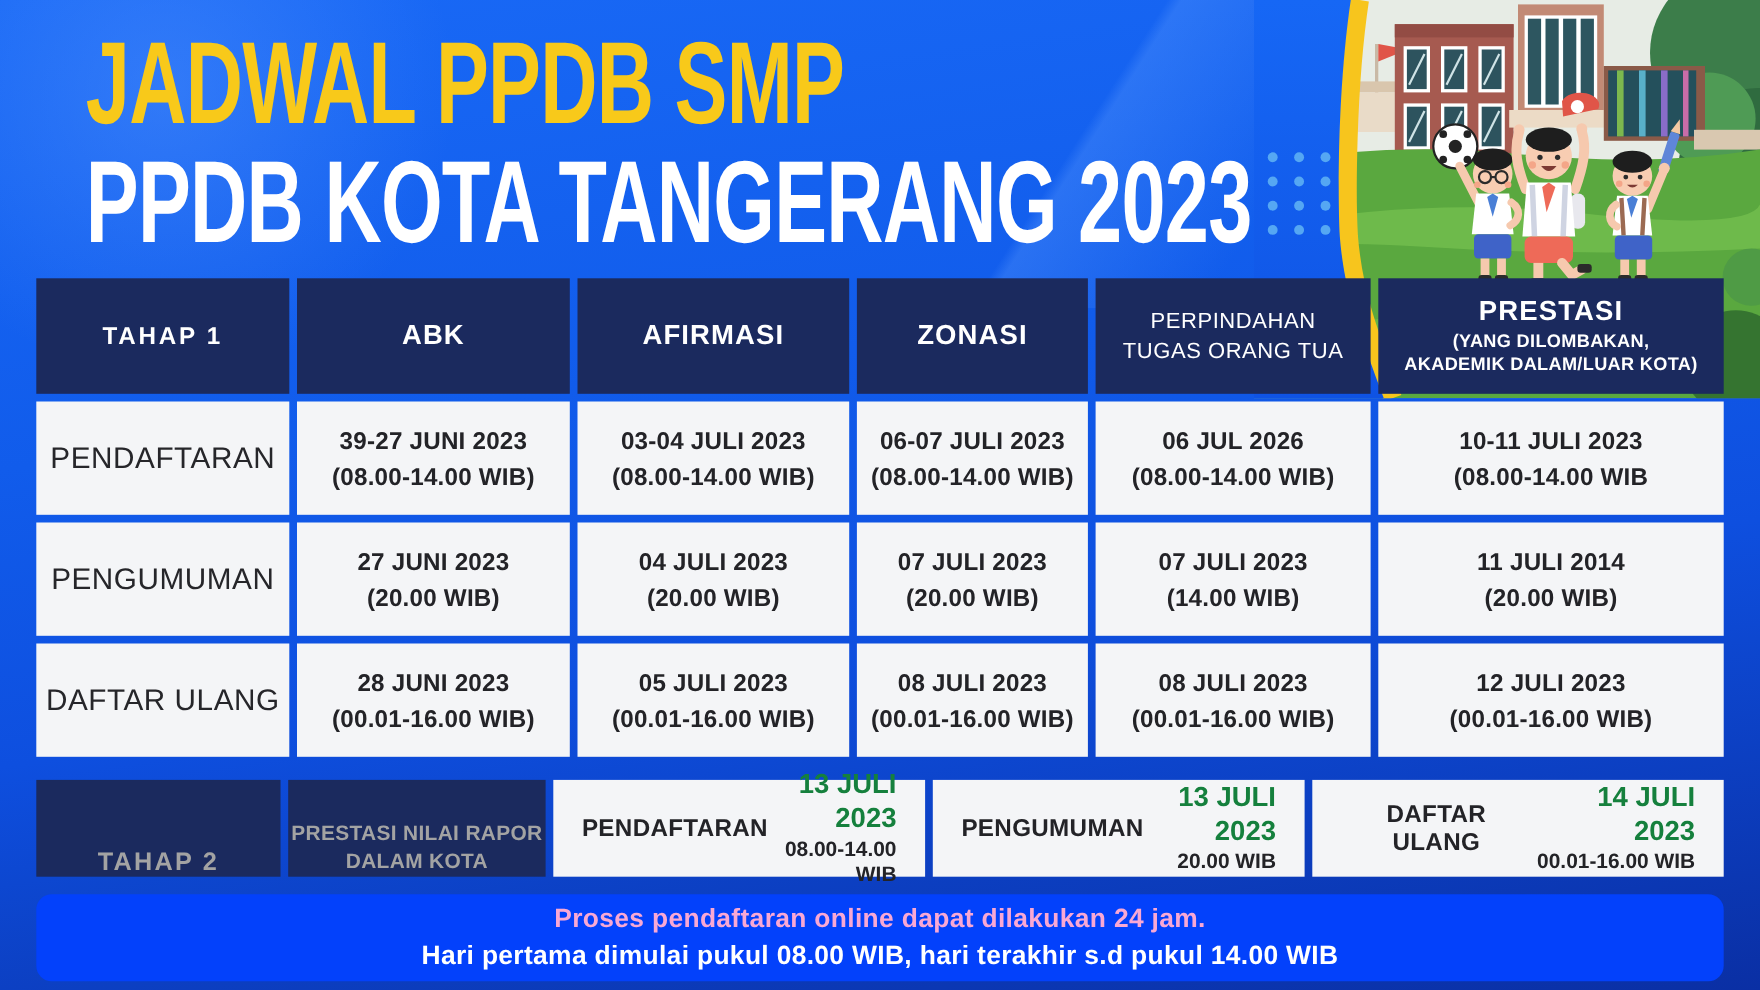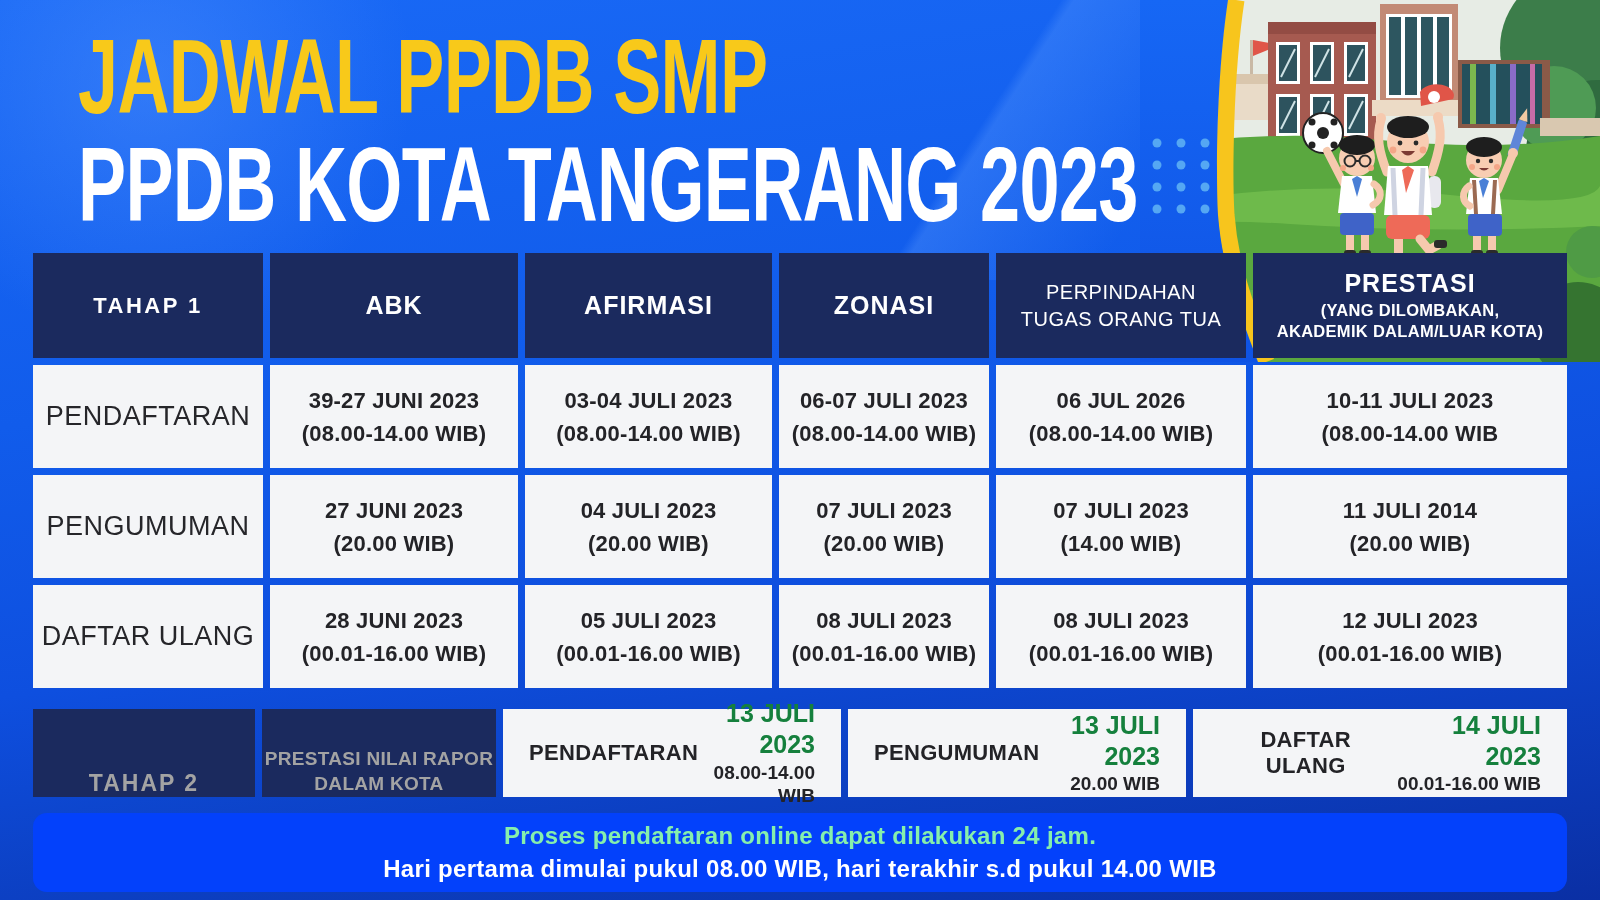--- a/index.html
+++ b/index.html
@@ -44,21 +44,21 @@
   .s2-cat{font-size:19px;font-weight:700;line-height:1.35;letter-spacing:.3px;}
   .s2-item{background:#f4f5f7;flex-direction:row;justify-content:space-between;padding:0 26px;}
   .s2-item-label{font-size:22px;font-weight:600;color:#232327;letter-spacing:.3px;}
   .s2-date{text-align:right;}
   .s2-date-l1{font-size:25px;font-weight:700;color:#15803d;line-height:1.25;}
   .s2-date-l2{font-size:19px;font-weight:700;color:#232327;line-height:1.25;}
 
   .notice{position:absolute;left:33px;top:813px;width:1534px;height:79px;z-index:3;
     background:#0341fb;border-radius:14px;display:flex;flex-direction:column;
     align-items:center;justify-content:center;}
-  .notice-l1{color:#86efac;font-size:24px;font-weight:700;letter-spacing:.3px;line-height:1.35;}
+  .notice-l1{color:#f9a8d4;font-size:24px;font-weight:700;letter-spacing:.3px;line-height:1.35;}
   .notice-l2{color:#ffffff;font-size:24px;font-weight:600;letter-spacing:.3px;line-height:1.35;}
 </style>
 </head>
 <body>
 
 <div class="page">
   <div class="corner-glow"></div>
   <div class="streak"></div>
 
   <svg class="illu" viewBox="0 0 460 362">

